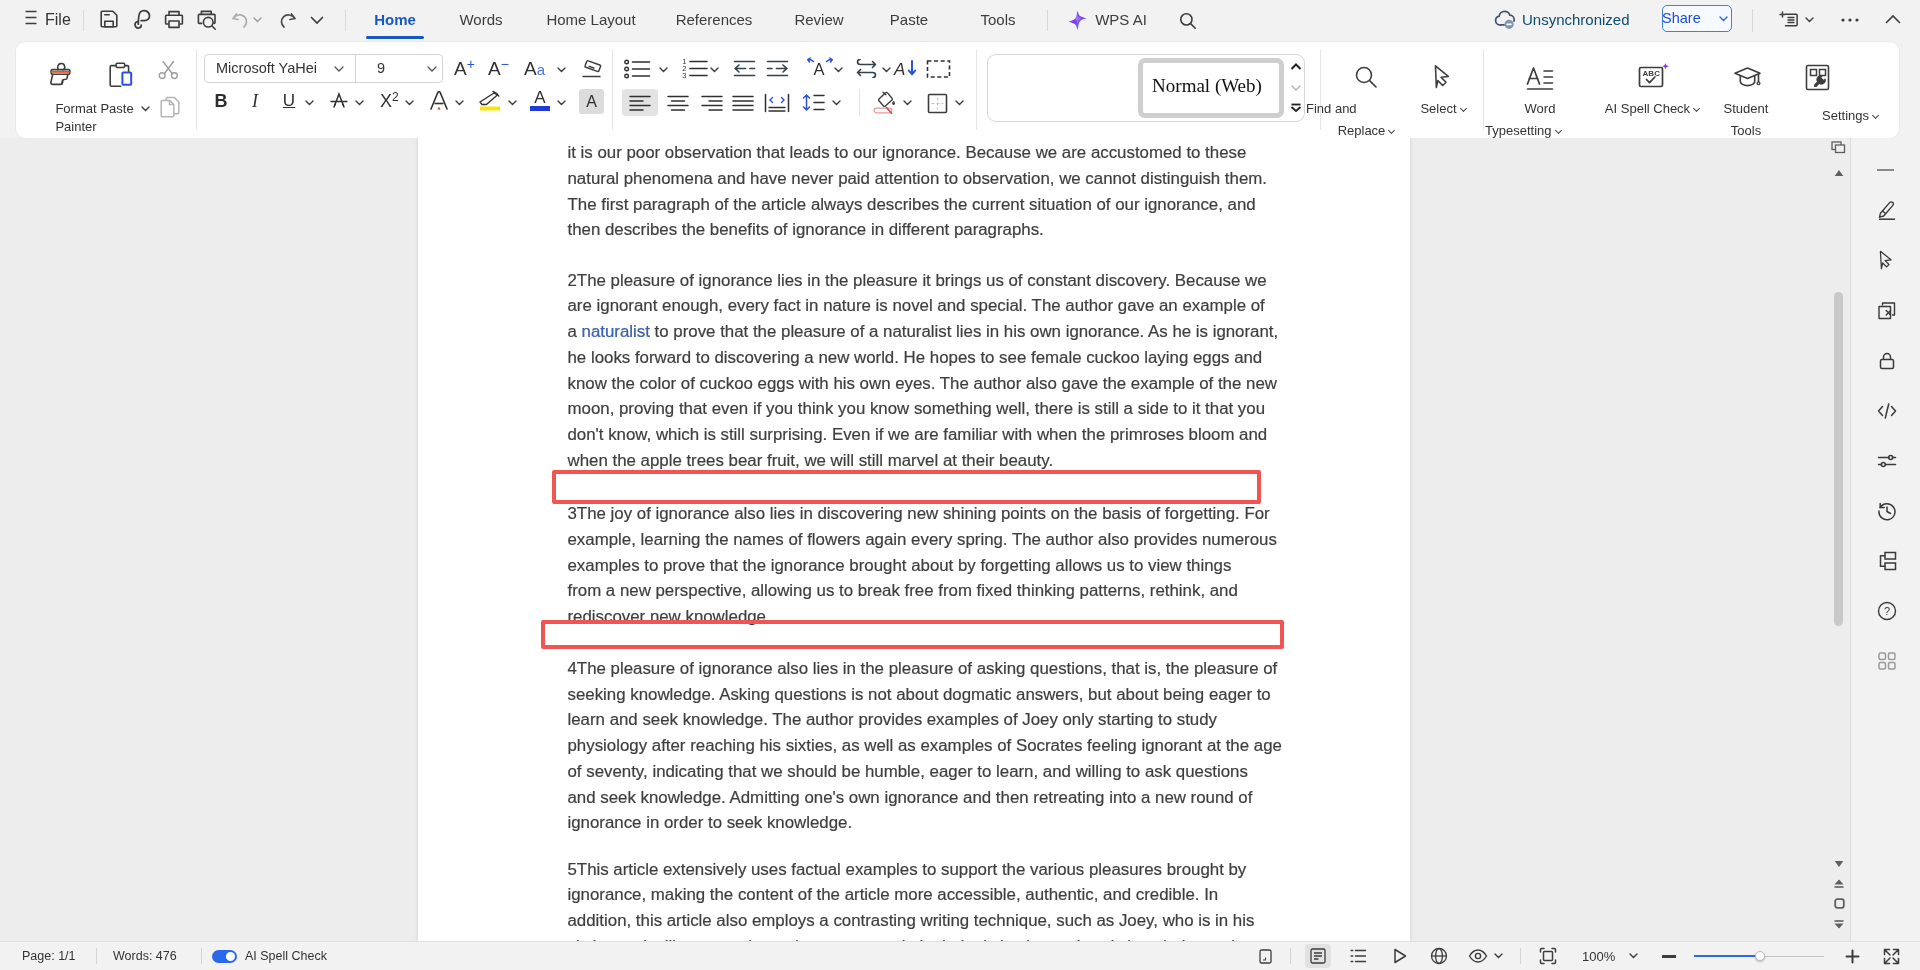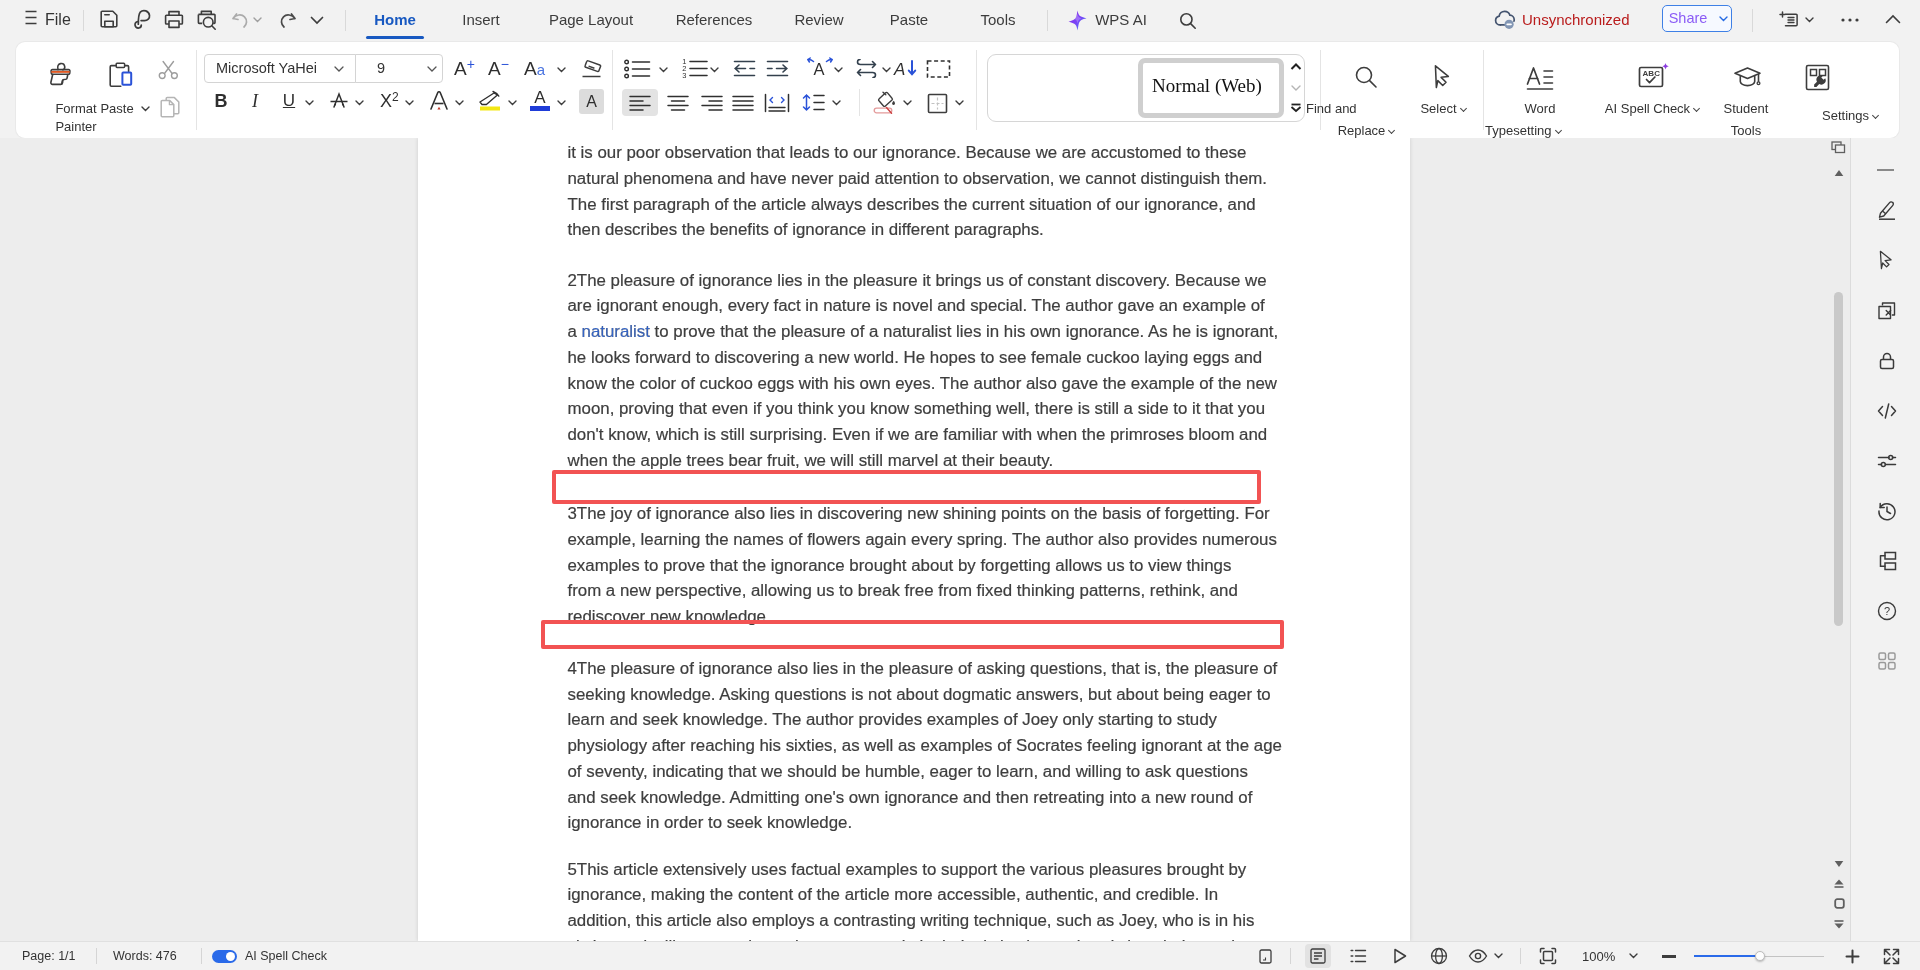--- a/index.html
+++ b/index.html
@@ -89,22 +89,22 @@
   <svg class="abs" style="left:278px;top:11px" width="20" height="18" viewBox="0 0 20 18">
       <path d="M17 7.5 L13.5 3 M17 7.5 L12 8.5 M17 7.5 C14 3.5 8.5 2.8 5.5 5.8 C2.5 8.8 3 13.5 6 16" stroke="#4a4a4a" stroke-width="1.7" fill="none" stroke-linecap="round"></path>
     </svg>
   <svg class="abs" style="left:310px;top:16px" width="14" height="9" viewBox="0 0 14 9">
       <path d="M1.5 1.5l5.5 5.5 5.5-5.5" stroke="#3d3d3d" stroke-width="1.7" fill="none" stroke-linecap="round"></path>
     </svg>
   <div class="vsep" style="left:345px;top:10px;height:21px"></div>
 
   <div class="tab" style="left:363px;width:64px;color:#1859c1;font-weight:bold">Home</div>
   <div class="abs" style="left:366px;top:36px;width:58px;height:3px;background:#1859c1;border-radius:2px"></div>
-  <div class="tab" style="left:445px;width:72px">Insert</div>
-  <div class="tab" style="left:533px;width:116px">Page Layout</div>
+  <div class="tab" style="left:445px;width:72px">Words</div>
+  <div class="tab" style="left:533px;width:116px">Home Layout</div>
   <div class="tab" style="left:665px;width:98px">References</div>
   <div class="tab" style="left:779px;width:80px">Review</div>
   <div class="tab" style="left:875px;width:68px">Paste</div>
   <div class="tab" style="left:959px;width:78px">Tools</div>
   <div class="vsep" style="left:1047px;top:10px;height:21px"></div>
 
   <svg class="abs" style="left:1068px;top:10px" width="19" height="21" viewBox="0 0 19 21">
     <defs>
         <linearGradient id="wai" x1="0" y1="0" x2="1" y2="1">
           <stop offset="0" stop-color="#8a2be2"></stop>
@@ -120,24 +120,24 @@
       <circle cx="7.4" cy="7.4" r="5.6" stroke="#3d3d3d" stroke-width="1.6" fill="none"></circle>
       <path d="M11.6 11.6l4.6 4.6" stroke="#3d3d3d" stroke-width="1.6" stroke-linecap="round"></path>
     </svg>
 
   <svg class="abs" style="left:1494px;top:9px" width="24" height="22" viewBox="0 0 24 22">
     <path d="M6.4 15.9 C3.6 15.9 1.6 13.9 1.6 11.4 C1.6 9.2 3.1 7.5 5.2 7.1 C5.5 4.4 7.8 2.3 10.6 2.3 C13.1 2.3 15.2 3.9 15.9 6.2 C18.3 6.4 20.2 8.3 20.2 10.7 C20.2 11.2 20.1 11.7 20 12.1" stroke="#44546f" stroke-width="1.7" fill="none" stroke-linecap="round"></path>
     <path d="M6.4 15.9 h4.2" stroke="#44546f" stroke-width="1.7" stroke-linecap="round"></path>
     <circle cx="15.1" cy="15.3" r="4.6" fill="#8296b4"></circle>
     <rect x="12.4" y="14.5" width="5.4" height="1.7" rx="0.8" fill="#fff"></rect>
   </svg>
-  <div class="abs" style="left:1522px;top:0;height:40px;line-height:40px;font-size:15px;color:#b91c1c">Unsynchronized</div>
+  <div class="abs" style="left:1522px;top:0;height:40px;line-height:40px;font-size:15px;color:#0c4a6e">Unsynchronized</div>
 
   <div class="abs" style="left:1662px;top:5px;width:70px;height:27px;border:1px solid #3e80e6;border-radius:5px;background:#f6f9ff"></div>
-  <div class="abs" style="left:1662px;top:5px;width:52px;height:27px;line-height:26px;font-size:14.5px;color:#8b5cf6;text-align:center">Share</div>
+  <div class="abs" style="left:1662px;top:5px;width:52px;height:27px;line-height:26px;font-size:14.5px;color:#1d4ed8;">Share</div>
   <svg class="abs" style="left:1719px;top:16px" width="9" height="6" viewBox="0 0 9 6">
       <path d="M1 1l3.5 3.5L8 1" stroke="#246ae3" stroke-width="1.4" fill="none" stroke-linecap="round"></path>
     </svg>
   <div class="vsep" style="left:1752px;top:9px;height:23px"></div>
 
   <svg class="abs ic" style="left:1779px;top:11px" width="20" height="18" viewBox="0 0 20 18">
       <path d="M6.5 3.2h10.6a1 1 0 0 1 1 1v9.6a1 1 0 0 1-1 1H6.5"></path>
       <path d="M9 6.5h6M9 9h6M9 11.5h6" stroke-width="1.3"></path>
       <path d="M3.5 1v5M1 3.5h5" stroke-width="1.5"></path>
     </svg>

